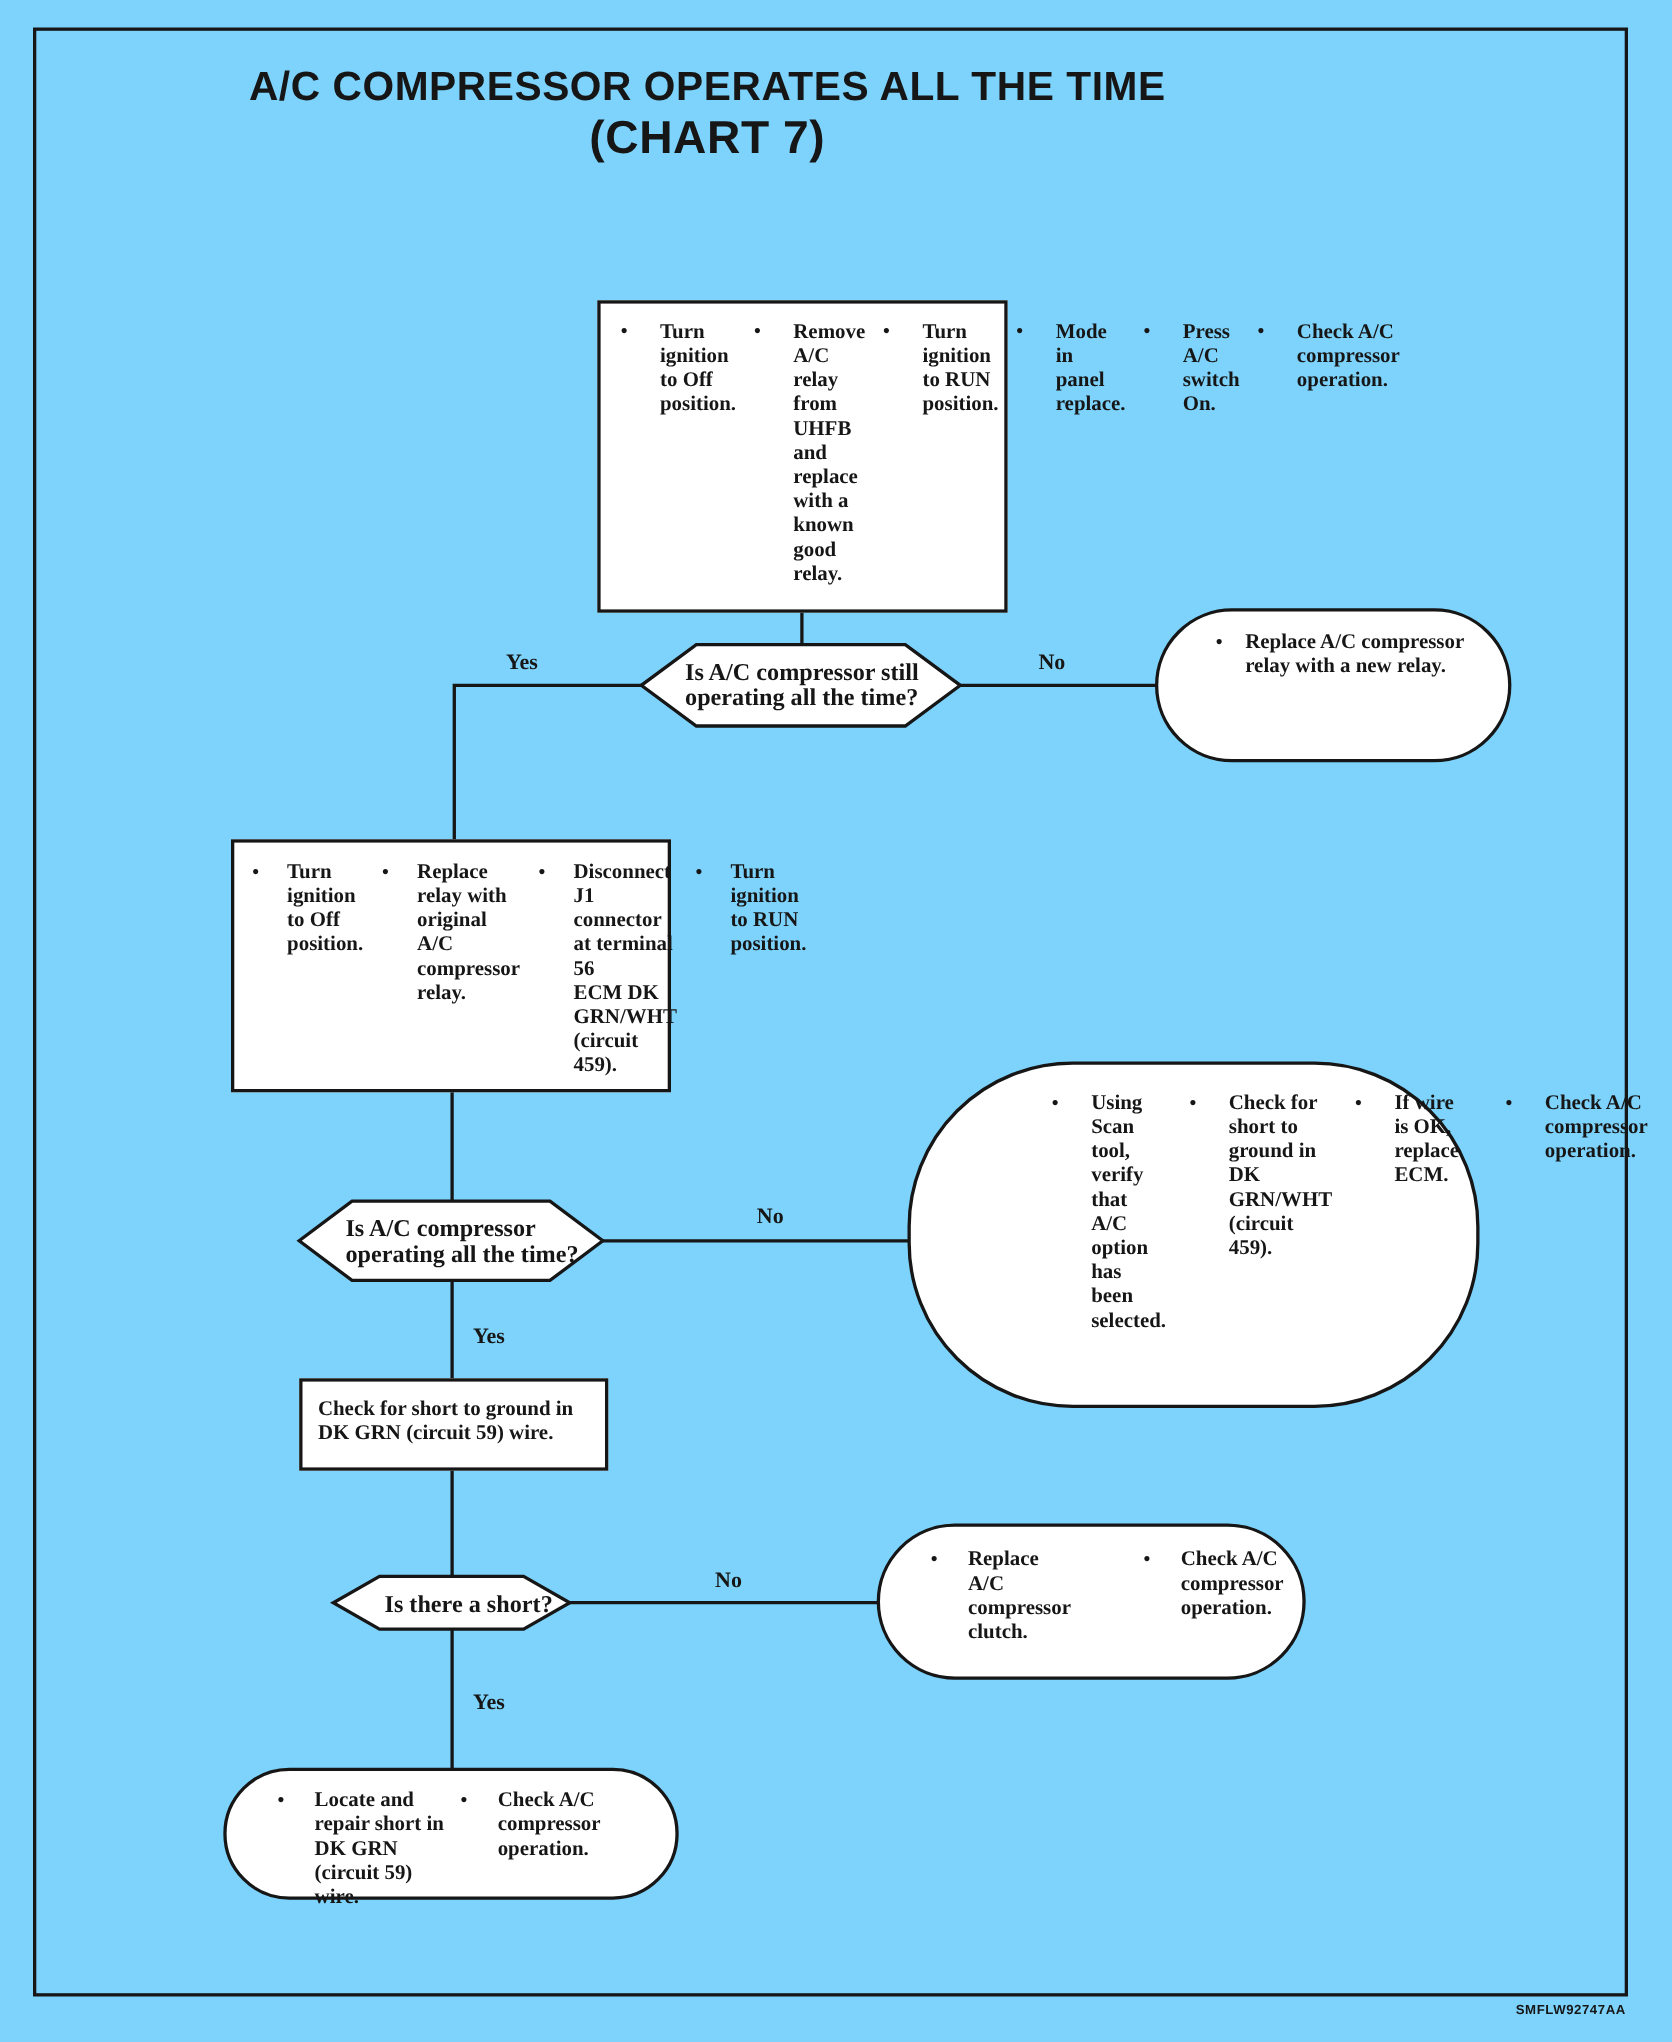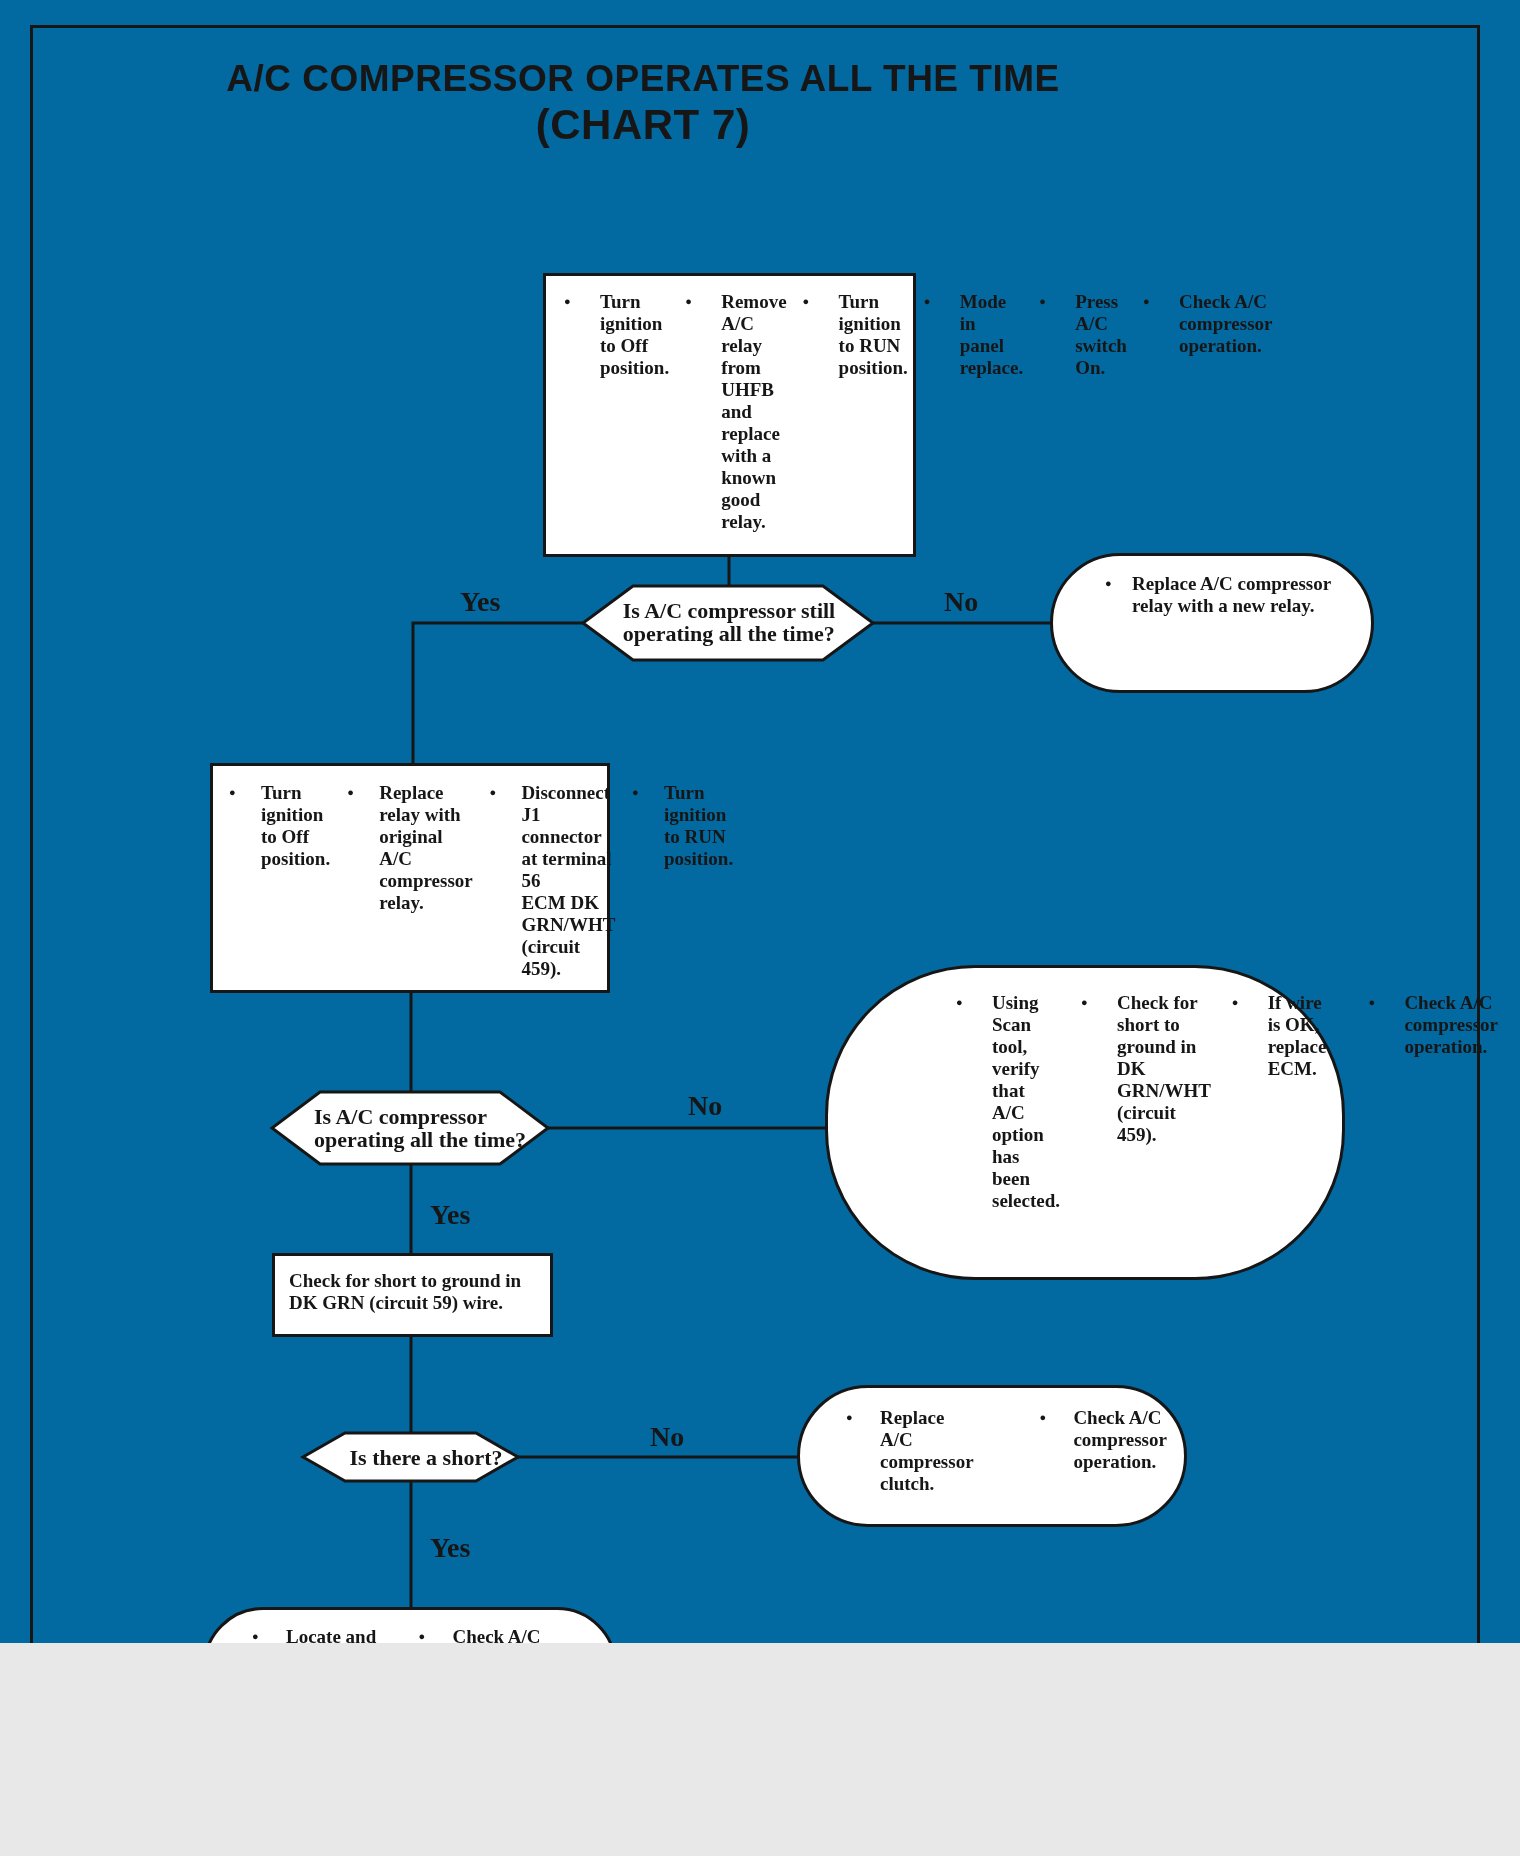--- a/index.html
+++ b/index.html
@@ -1,19 +1,19 @@
 <!DOCTYPE html>
 <html><head>
 <meta charset="utf-8">
 <style>
   html,body{margin:0;padding:0;background:#e8e8e8;}
   .page{
     position:relative;
-    width:1520px;height:1643px;
-    background:#0369a1;
+    width:1520px;height:1856px;
+    background:#7dd3fc;
     font-family:"Liberation Serif", serif;
     color:#161616;
     overflow:hidden;
   }
   .frame{
     position:absolute;left:30px;top:25px;width:1444px;height:1784px;
     border:3px solid #161616;
   }
   .title{
     position:absolute;left:33px;width:1220px;text-align:center;
@@ -33,21 +33,21 @@
   .bi{display:flex;align-items:flex-start;}
   .bdot{flex:0 0 36px;}
   .bdot::before{content:"\25CF";font-size:11px;position:relative;top:-3px;}
   .btxt{white-space:pre-line;}
   .hex-label{
     position:absolute;display:flex;align-items:center;justify-content:center;
     font-size:22px;line-height:23px;font-weight:600;
     white-space:pre-line;text-align:left;
   }
   .edge-label{
-    position:absolute;font-size:28px;font-weight:700;line-height:22px;
+    position:absolute;font-size:20px;font-weight:700;line-height:22px;
   }
   .fig-code{
     position:absolute;top:1820px;left:1138px;width:340px;text-align:right;
     font-family:"Liberation Sans", sans-serif;
     font-size:12px;font-weight:700;letter-spacing:0.5px;
   }
   
   .n-step1{left:543px;top:273px;width:373px;height:284px;padding:15px 6px 0 18px;}
   .n-step1 .list{gap:16px;}
   .n-term1{left:1050px;top:553px;width:324px;height:140px;border-radius:70px;padding:17px 4px 0 52px;}

